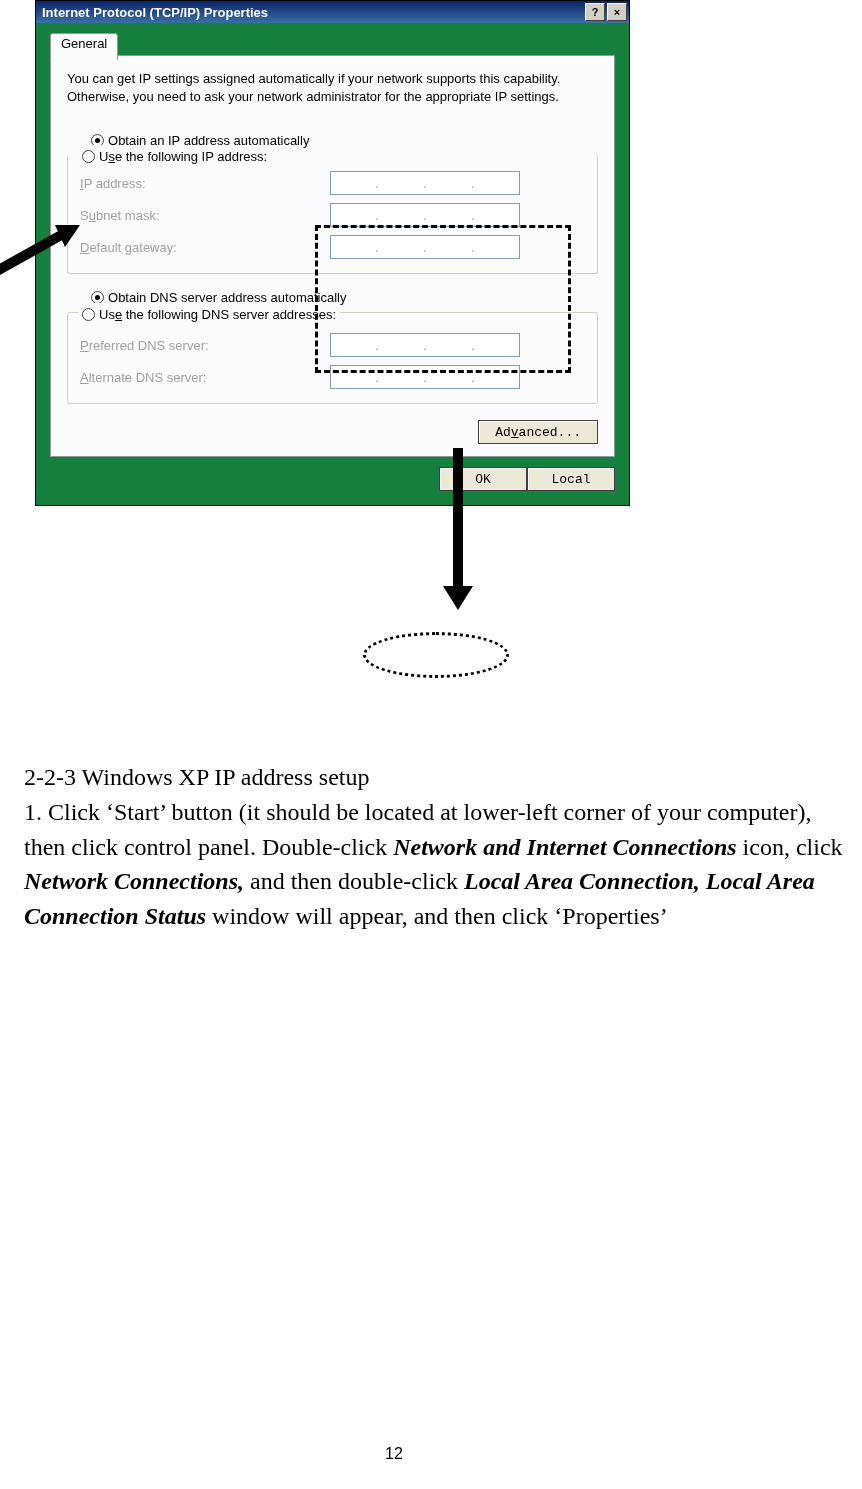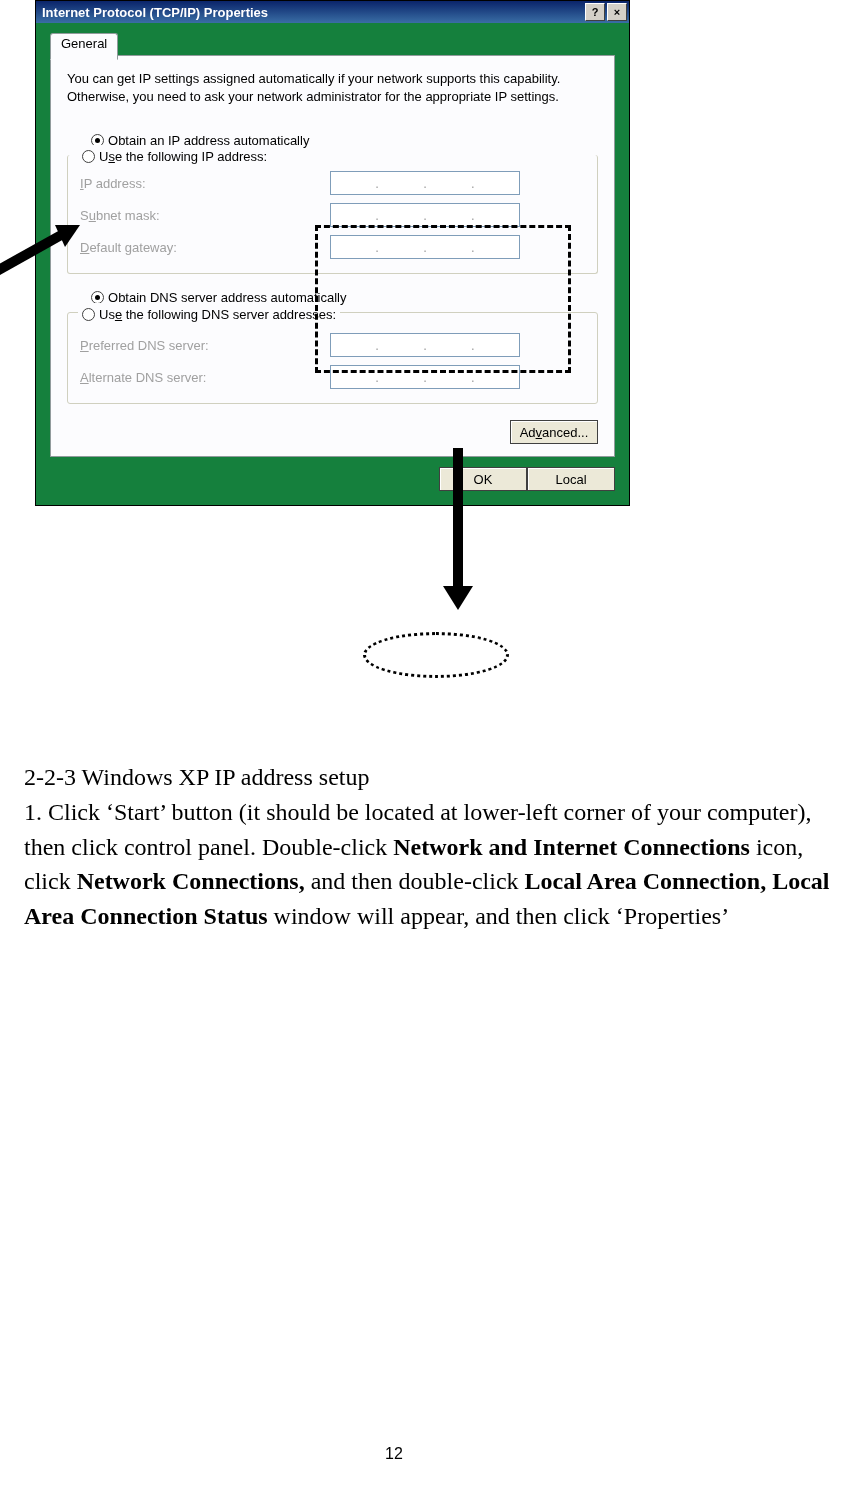--- a/index.html
+++ b/index.html
@@ -19,30 +19,30 @@
     .indent{margin:2px 0 0 24px}
     .frow{display:flex;align-items:center;height:32px}
     .flabel{flex:0 0 250px;font-size:13px;color:#a0a0a0}
     .ipbox{width:188px;height:22px;border:1px solid #7f9db9;background:#fff;color:#a0a0a0;display:flex;align-items:center;justify-content:space-evenly;font-size:13px}
     .u{text-decoration:underline}
     .groupbox{border:1px solid #d0d0bf;border-radius:3px;padding:10px 0 10px 0;margin-top:4px;position:relative}
     .groupbox .radiorow{margin-left:10px}
     .groupbox .indent{margin-left:12px}
     .legend{position:absolute;top:-10px;left:10px;background:#fcfcfe;padding:0 4px}
     .adv-row{display:flex;justify-content:flex-end;padding:16px 0 0 0}
-    .btn{min-width:88px;height:24px;border:1px solid #404040;background:#ece9d8;font-family:Liberation Sans, sans-serif;font-size:13px;padding:0 8px;box-shadow:inset 1px 1px 0 #fff}
+    .btn{min-width:88px;height:24px;border:1px solid #404040;background:#ece9d8;font-family:Liberation Mono, monospace;font-size:13px;padding:0 16px;box-shadow:inset 1px 1px 0 #fff}
     .btnrow{display:flex;justify-content:flex-end;padding:10px 0 0 0}
     .dashed{position:absolute;border:3px dashed #000;pointer-events:none}
     .ok-oval{position:absolute;left:363px;top:632px;width:140px;height:40px;border:3px dotted #000;border-radius:50%;pointer-events:none}
     .arrow1{position:absolute;left:-15px;top:222px}
     .arrow2{position:absolute;left:438px;top:448px}
     .doc-section{position:absolute;left:24px;top:760px;width:820px;font-size:24px;line-height:1.45}
     .doc-section p{margin:0}
     .doc-head{margin-bottom:28px}
-    .bi{font-weight:bold;}
+    .bi{font-weight:bold;font-style:italic}
     .pagenum{position:absolute;left:0;width:788px;top:1445px;text-align:center;font-family:Arial,sans-serif;font-size:16px}
   </style>
 </head>
 <body>
 
 <div class="page">
 
   <div class="dialog">
     <div class="titlebar">
       <div class="titlebar-text">Internet Protocol (TCP/IP) Properties</div>

